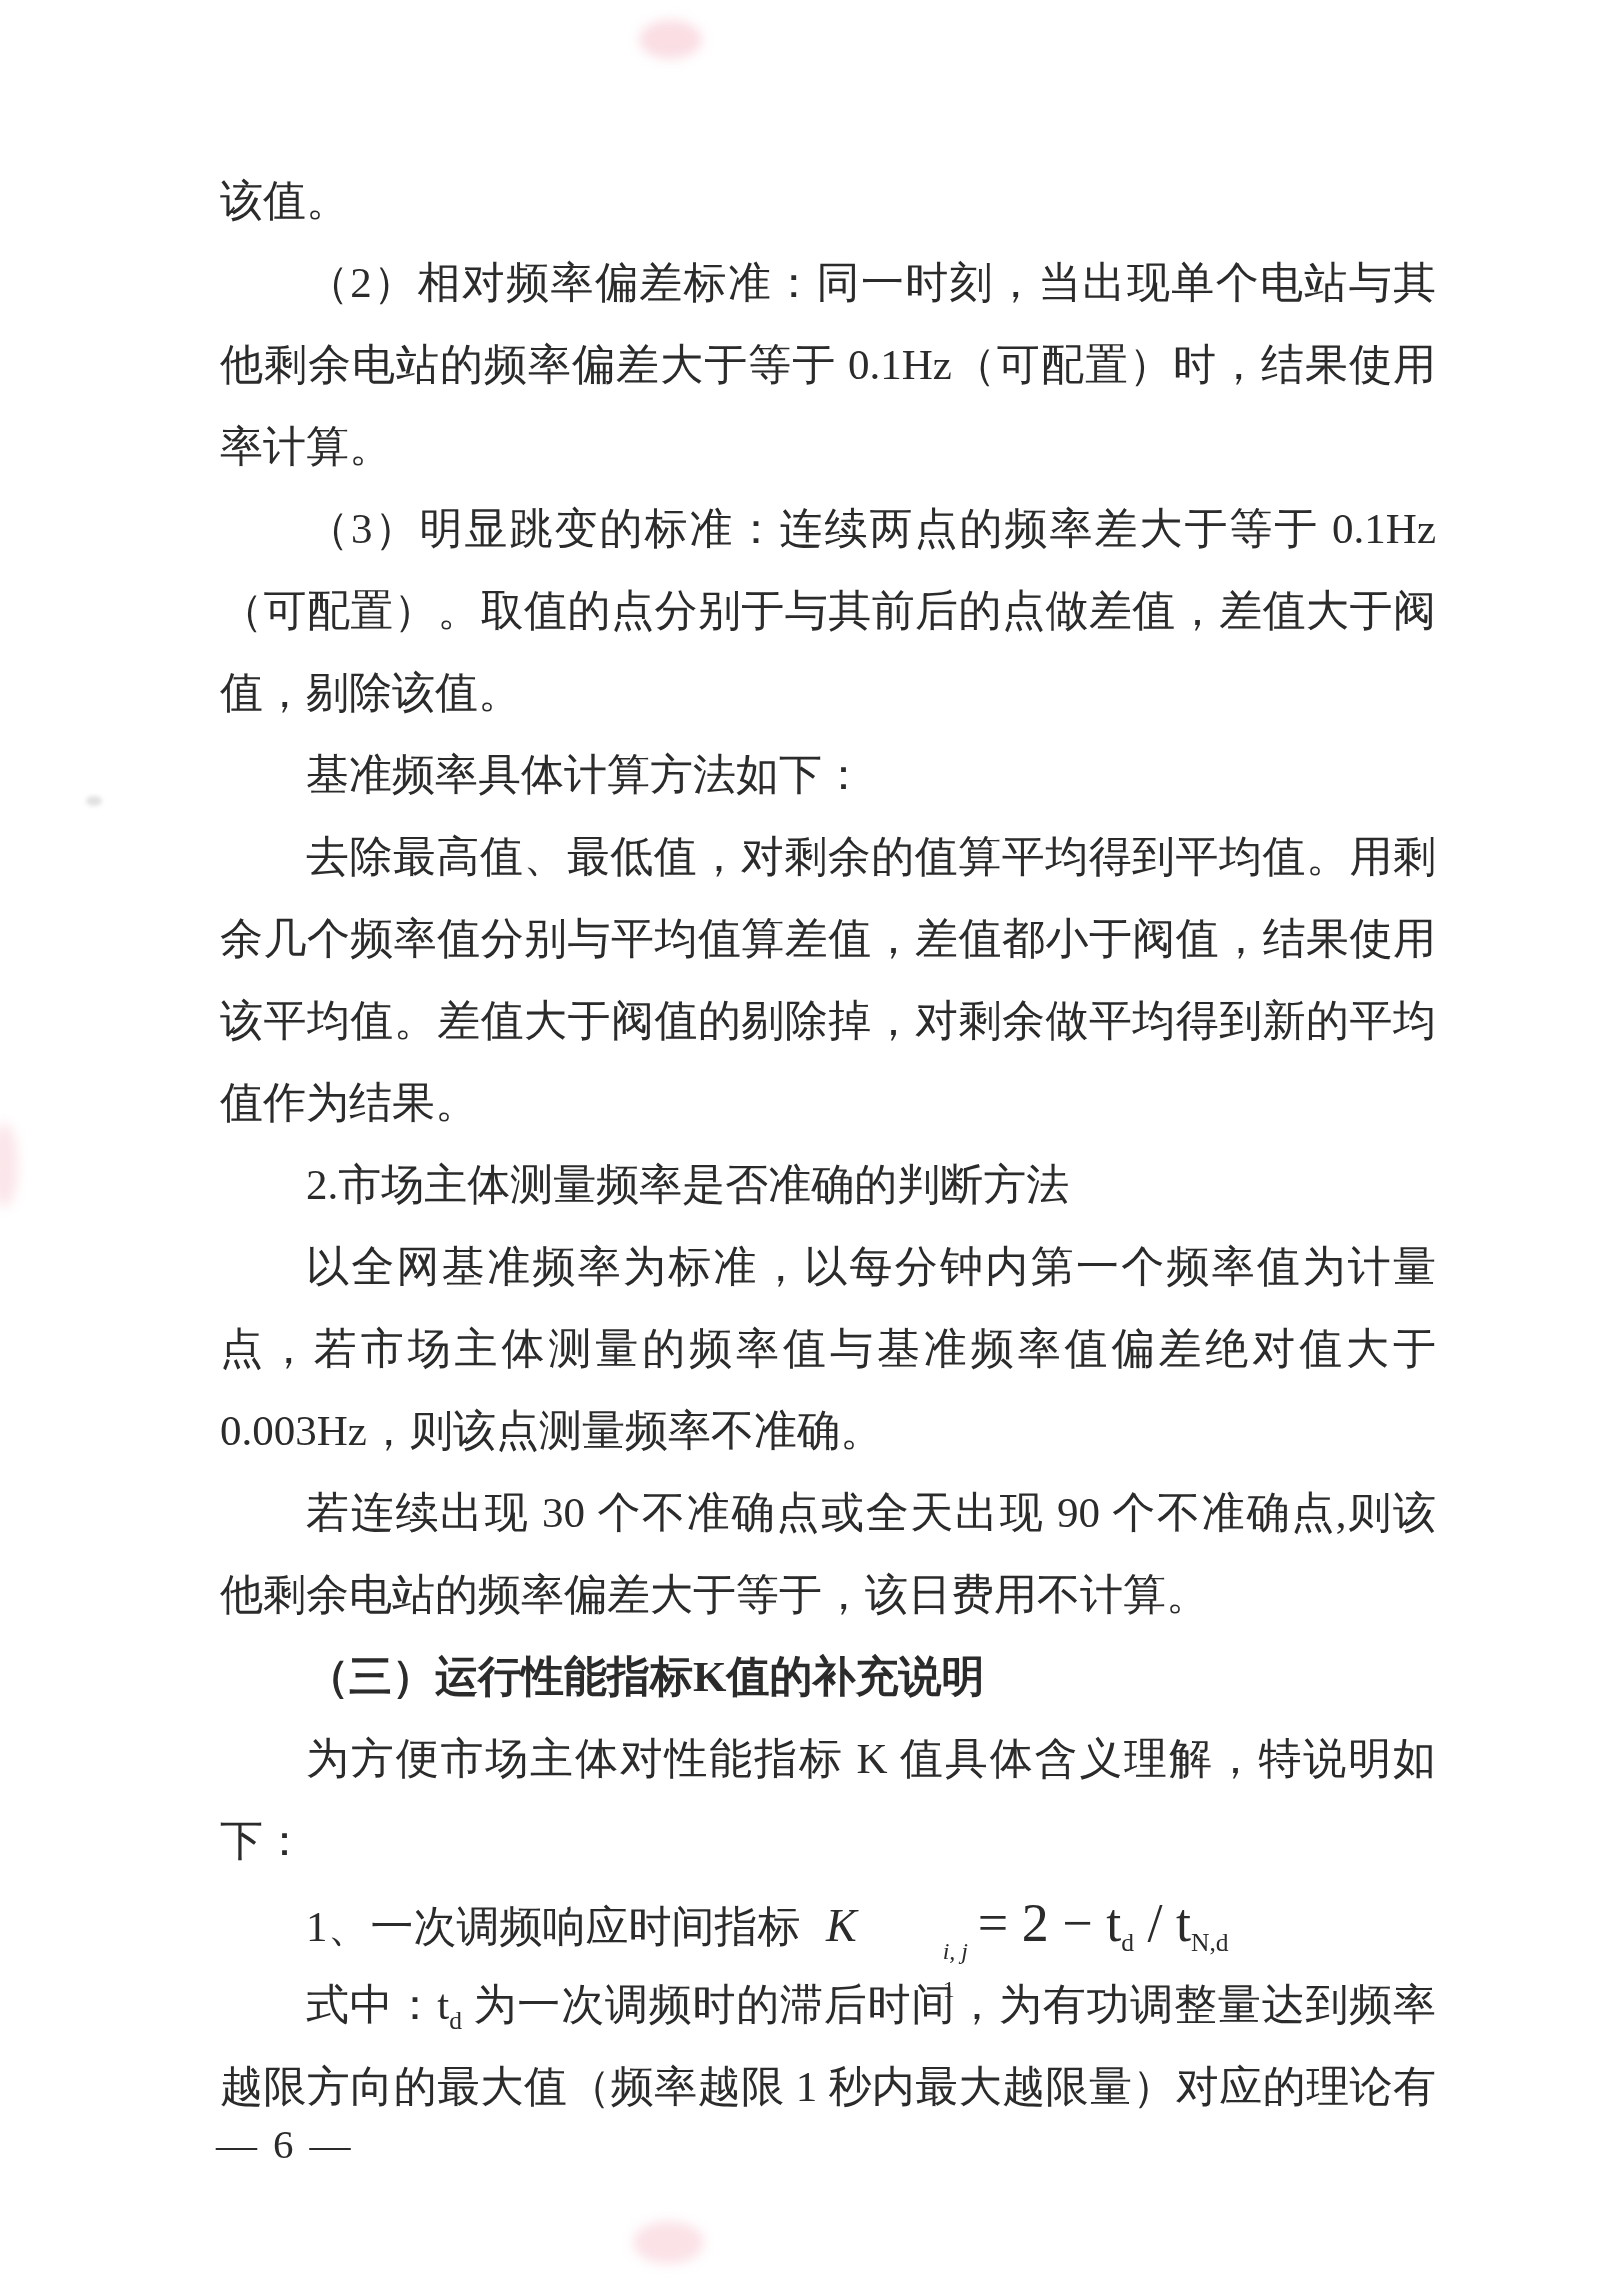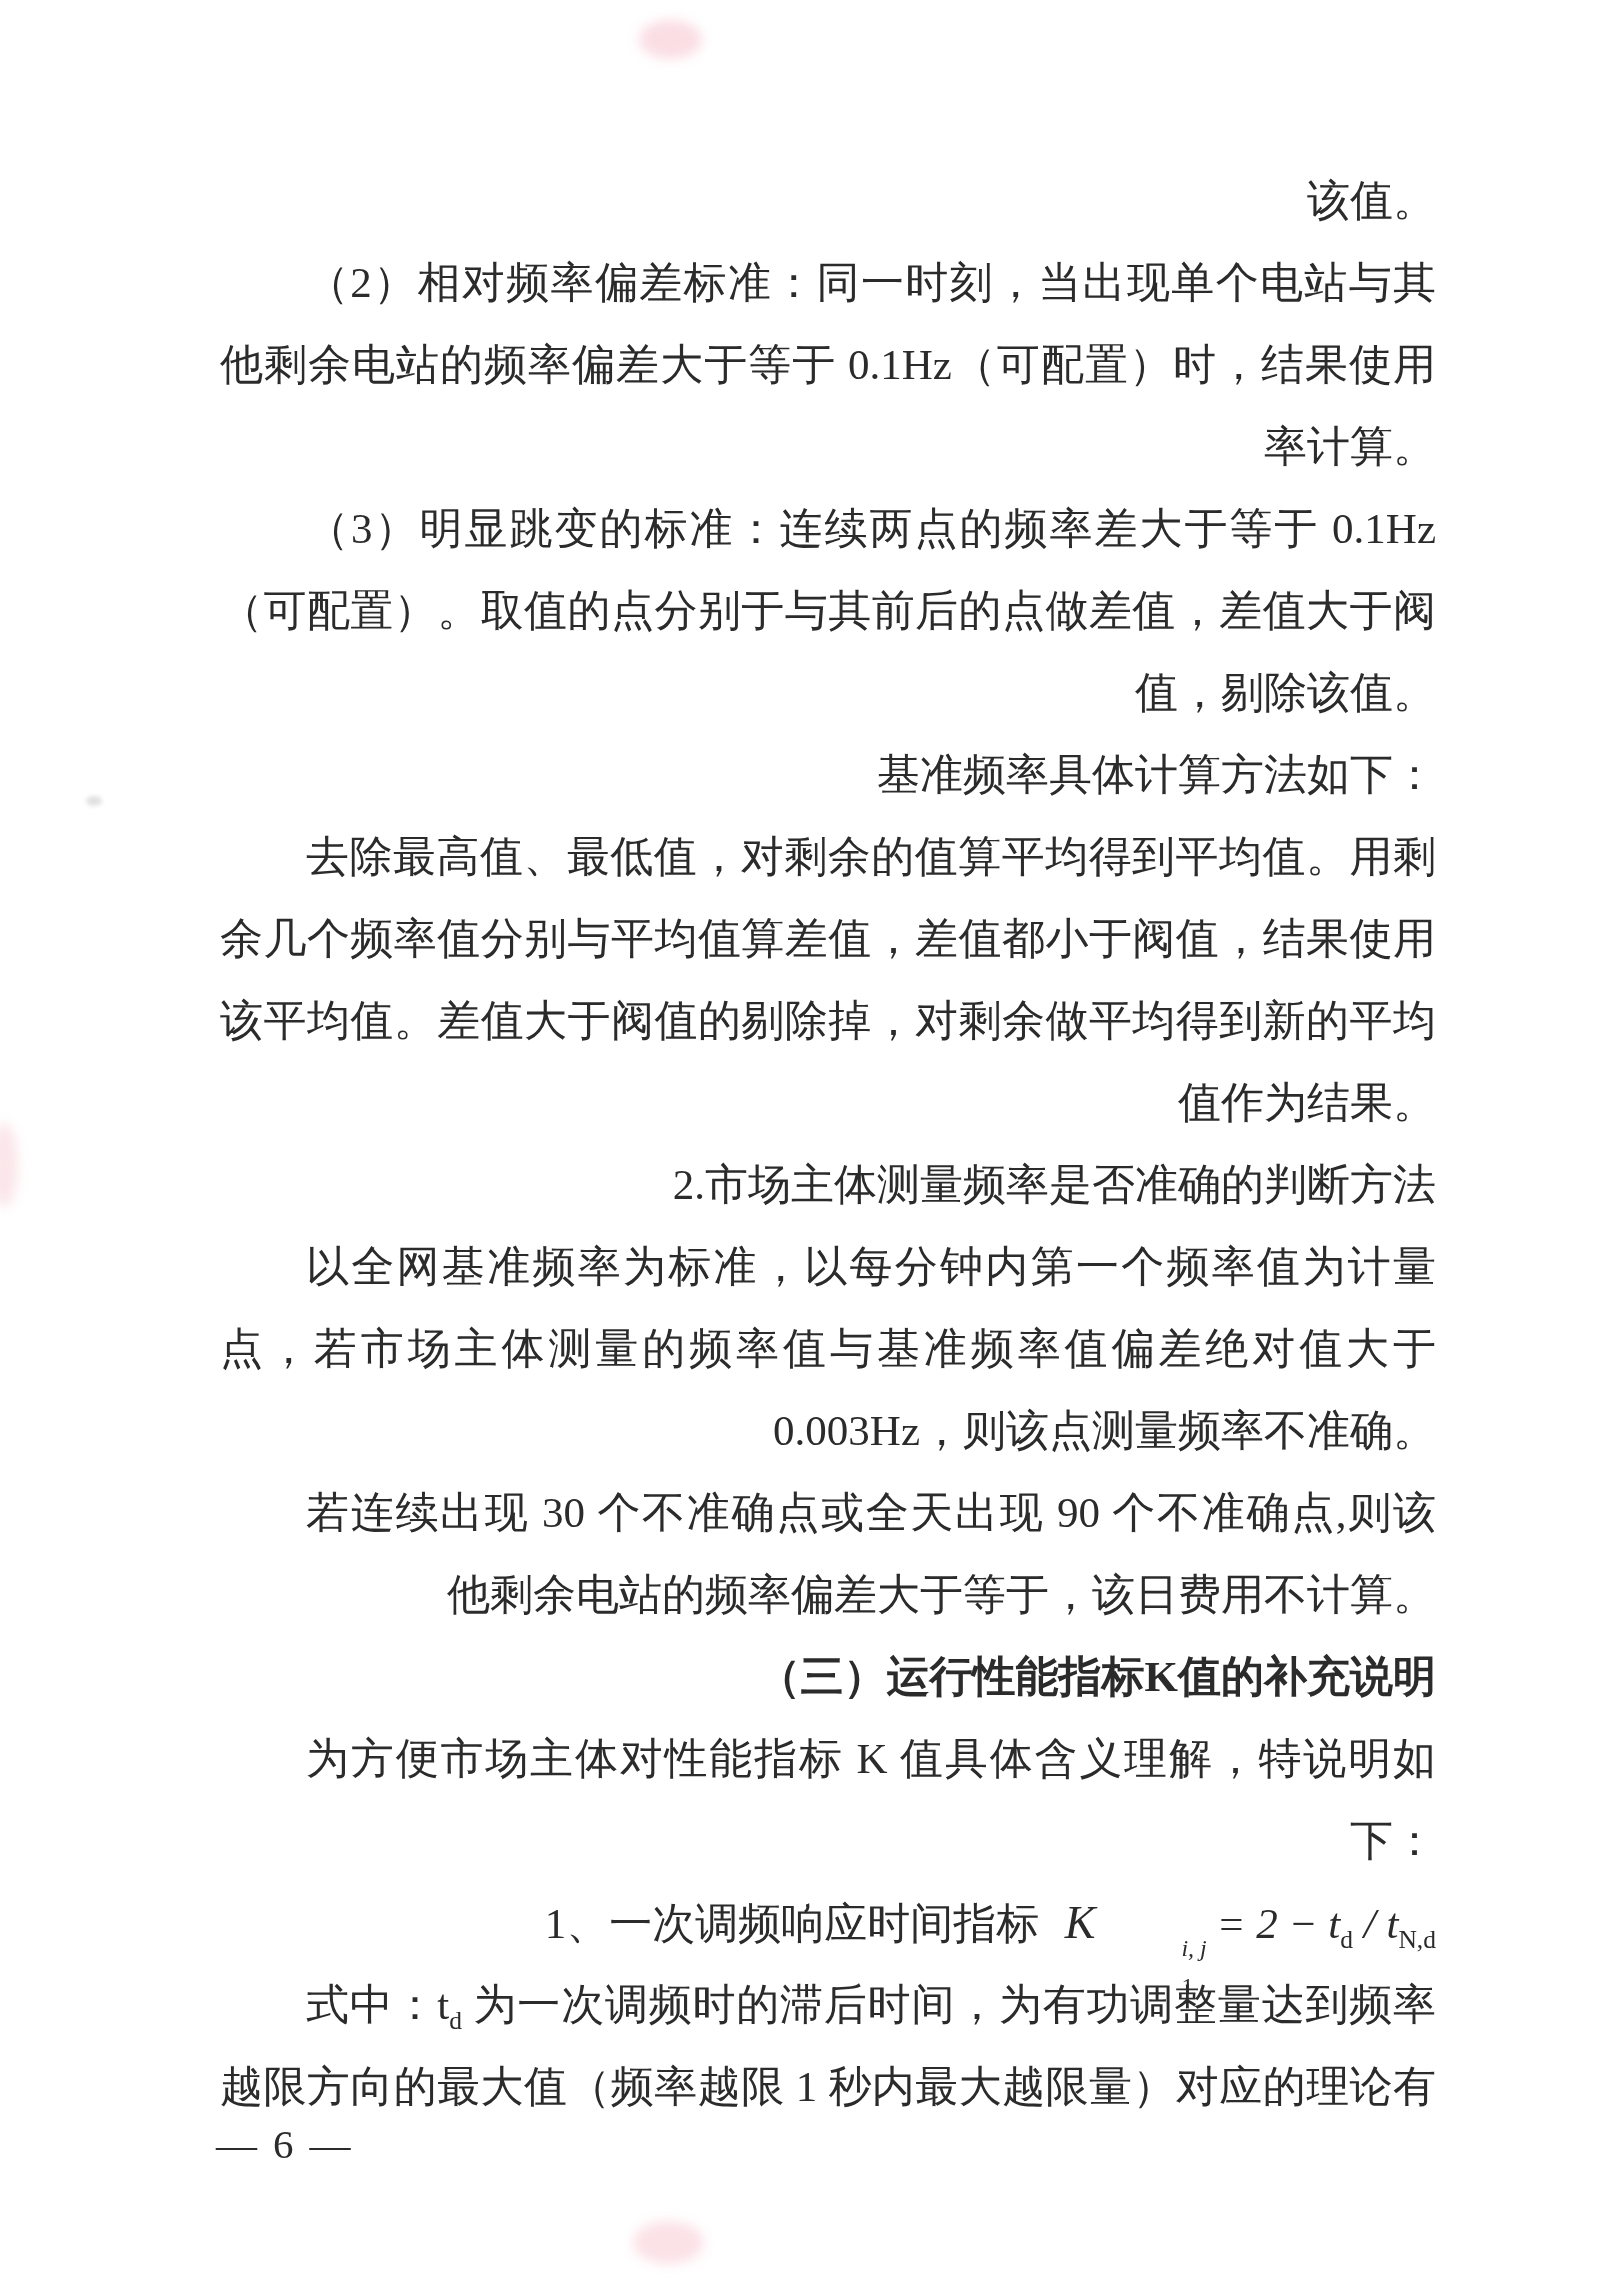--- a/index.html
+++ b/index.html
@@ -16,21 +16,20 @@
     left:220px;top:160px;
     width:1216px;
   }
   .ln{
     margin:0;
     font-size:43px;
     line-height:82px;
     height:82px;
     white-space:nowrap;
     letter-spacing:0;
-    text-align:right;
   }
   .ln.fill{
     text-align:justify;
     text-align-last:justify;
     text-justify:inter-character;
   }
   .ln.ind{ text-indent:86px; }
   .ln.bold{ font-weight:bold; }
   .pageno{
     position:absolute;
@@ -52,21 +51,21 @@
     align-items:flex-start;
     justify-content:space-between;
     height:63px;
     font-size:24px;
     line-height:24.5px;
     vertical-align:-17.6px;
     margin-right:9.8px;
   }
   .fsup{ font-style:italic; }
   .fsub{ font-style:normal; }
-  .fr{ font-size:43px;font-style:italic; }
+  .fr{ font-size:54px; }
   sub.fsb{
     font-size:25.5px;
     line-height:0;
     vertical-align:-9.8px;
   }
   
   .artifact{
     position:absolute;
     border-radius:50%;
     filter:blur(5.9px);

